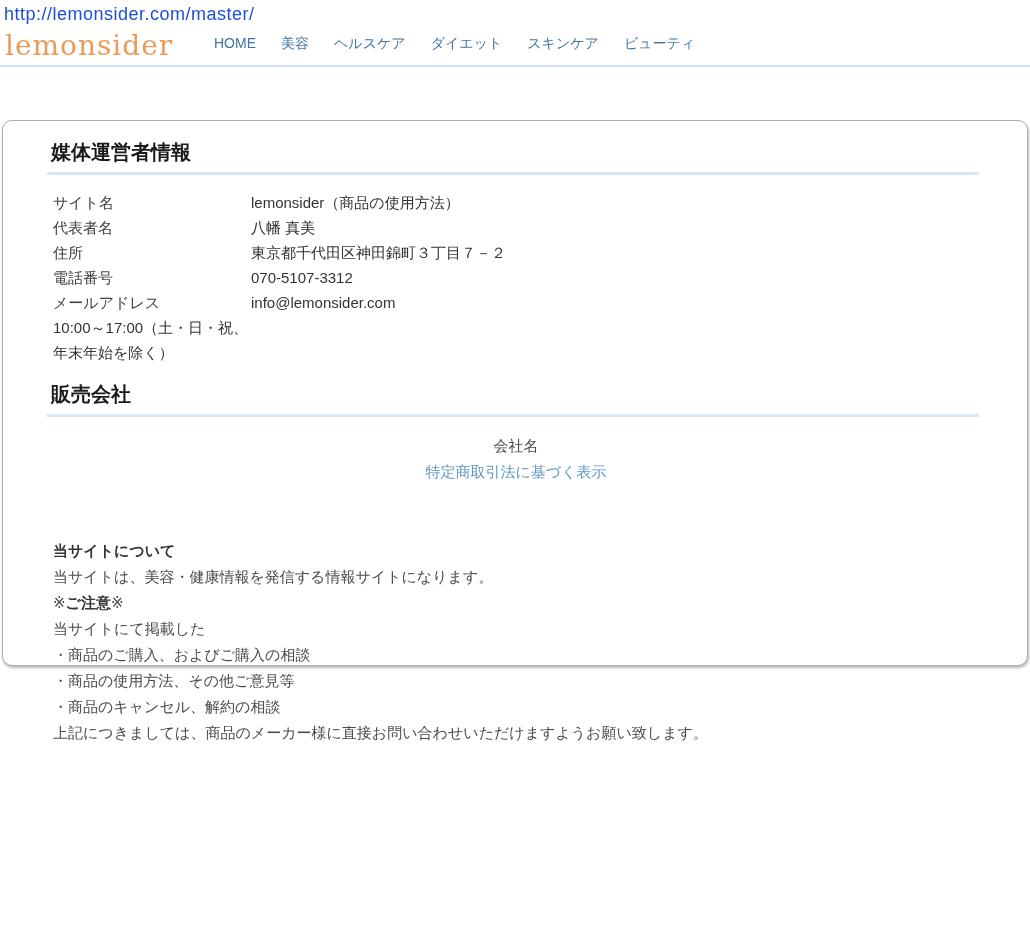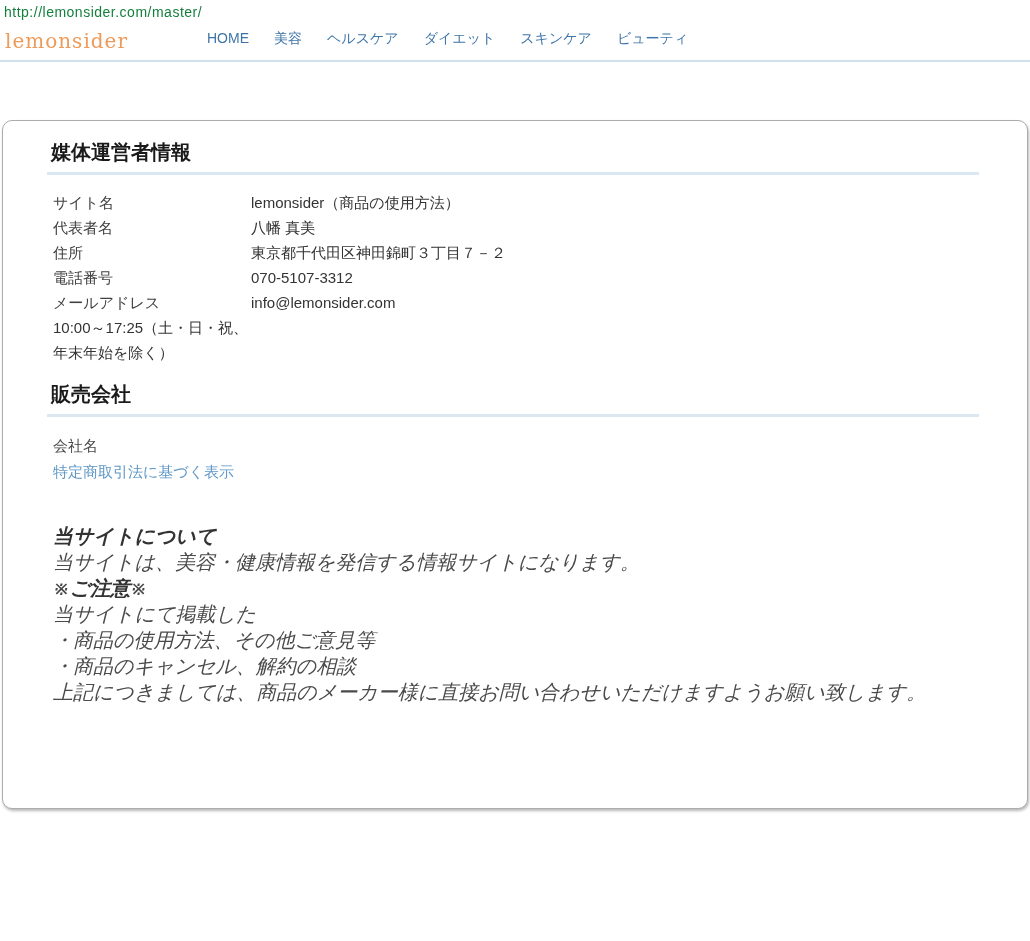--- a/index.html
+++ b/index.html
@@ -9,63 +9,63 @@
     background: #ffffff;
     width: 1030px;
     height: 941px;
     font-family: "Liberation Sans", "DejaVu Sans", sans-serif;
     color: #404040;
     overflow: hidden;
   }
   
   .url-line {
     padding: 4px 0 0 4px;
-    font-size: 14px;
-    color: #15803d;
+    font-size: 18px;
+    color: #1d4ed8;
     letter-spacing: 0.5px;
   }
   
   .site-header {
     position: relative;
     height: 42px;
     border-bottom: 2px solid #cfe0ee;
   }
   .logo {
     position: absolute;
     left: 5px;
     top: 6px;
     font-family: "DejaVu Serif", "Liberation Serif", serif;
-    font-size: 20px;
+    font-size: 28px;
     line-height: 30px;
     color: #ee9a58;
     letter-spacing: 1px;
     text-decoration: none;
     cursor: pointer;
   }
   .main-nav {
     position: absolute;
-    left: 207px;
+    left: 214px;
     top: 10px;
     display: flex;
     gap: 25px;
     font-size: 14px;
   }
   .main-nav a {
     color: #3e75a8;
     text-decoration: none;
     cursor: pointer;
     white-space: nowrap;
   }
   
   .panel {
     position: absolute;
     top: 120px;
     left: 2px;
     width: 1026px;
-    height: 689px;
+    height: 546px;
     background: #ffffff;
     border: 1px solid #acacac;
     border-radius: 10px;
     box-shadow: 1px 2px 3px rgba(0,0,0,0.28);
     padding: 18px 48px 0 44px;
   }
   .section-head {
     border-bottom: 3px solid #dce8f1;
     padding: 2px 0 9px 0;
   }
@@ -89,36 +89,36 @@
     line-height: 25px;
     color: #404040;
   }
   .info-row .val { color: #333333; }
   .sales-head { margin-top: 16px; }
   
   .sales-block {
     margin-top: 21px;
     padding-left: 6px;
     font-size: 15px;
+    text-align: center;
   }
   .sales-block p { margin: 0 0 11px 0; line-height: 15px; }
   .sales-label { color: #4a4a4a; }
   .company-name { color: #404040; }
   .sales-link {
     color: #5f97c6;
     text-decoration: none;
     cursor: pointer;
   }
   
   .about-block {
-    margin-top: 44px;
+    margin-top: 59px;
     padding-left: 6px;
-    font-size: 20px;
+    font-size: 15px;
     color: #4a4a4a;
-    font-style: italic;
   }
   .about-block p { margin: 0; line-height: 26px; }
   .about-heading { font-weight: bold; color: #333333; }
   .notice-bold { font-weight: bold; color: #333333; }
 </style>
 </head>
 <body>
 
 <div class="url-line">http://lemonsider.com/master/</div>
 
@@ -155,36 +155,37 @@
     </div>
     <div class="info-row">
       <span class="lbl">電話番号</span>
       <span class="val">070-5107-3312</span>
     </div>
     <div class="info-row">
       <span class="lbl">メールアドレス</span>
       <span class="val">info@lemonsider.com</span>
     </div>
     <div class="info-row">
-      <span class="val">10:00～17:25（土・日・祝、年末年始を除く）</span>
+      <span class="val">10:00～17:00（土・日・祝、年末年始を除く）</span>
     </div>
   </div>
 
   <div class="section-head sales-head">
     <h2>販売会社</h2>
   </div>
 
   <div class="sales-block">
     <p class="sales-label">会社名</p>
     <p><a class="sales-link">特定商取引法に基づく表示</a></p>
   </div>
 
   <div class="about-block">
     <p class="about-heading">当サイトについて</p>
     <p>当サイトは、美容・健康情報を発信する情報サイトになります。</p>
     <p><span>※</span><span class="notice-bold">ご注意</span><span>※</span></p>
     <p>当サイトにて掲載した</p>
+    <p>・商品のご購入、およびご購入の相談</p>
     <p>・商品の使用方法、その他ご意見等</p>
     <p>・商品のキャンセル、解約の相談</p>
     <p>上記につきましては、商品のメーカー様に直接お問い合わせいただけますようお願い致します。</p>
   </div>
 
 </div>
 
 </body></html>

